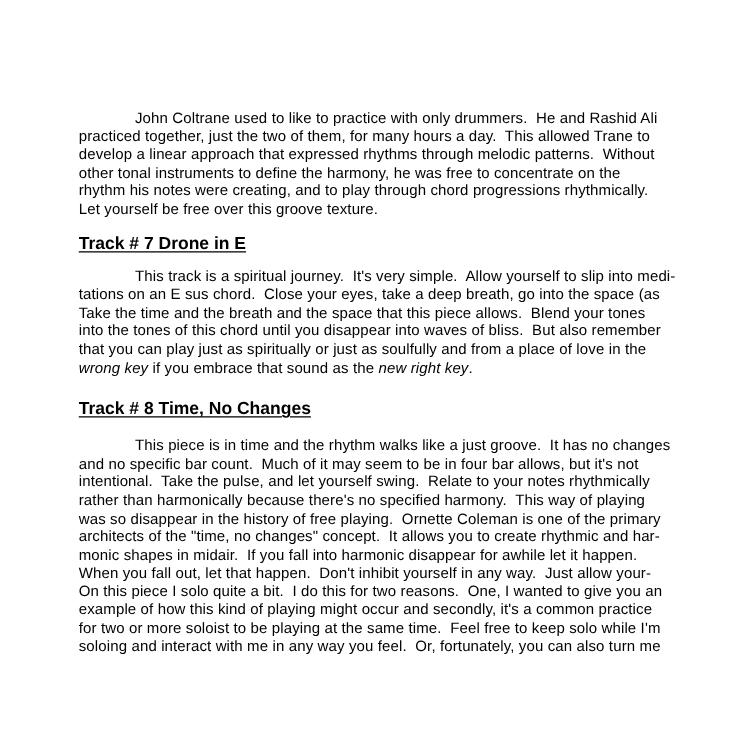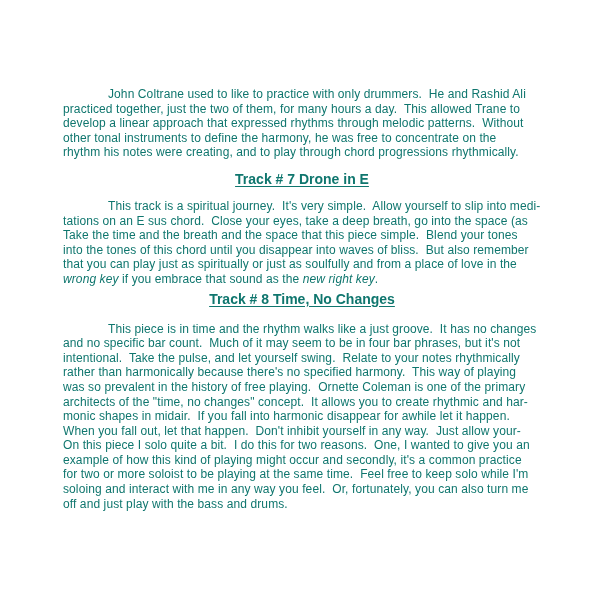--- a/index.html
+++ b/index.html
@@ -35,59 +35,58 @@
   .line.indent {
     text-indent: 45px;
   }
   .em {
     font-style: italic;
   }
   .heading {
     font-size: 14px;
     font-weight: bold;
     line-height: 16px;
-    text-align: center;
     text-decoration: underline;
     text-underline-offset: 2px;
     white-space: pre;
   }
   .heading.h1 { margin-top: 11px; margin-bottom: 12px; }
-  .heading.h2 { margin-top: 4px; margin-bottom: 15px; }
+  .heading.h2 { margin-top: 17px; margin-bottom: 15px; }
 </style>
 </head>
 <body>
 
 <div class="page">
-  <div class="content" style="color: #0f766e;">
+  <div class="content" style="color: #000000;">
       <div class="para">
         <div class="line indent"><span>John Coltrane used to like to practice with only drummers.  He and Rashid Ali</span></div>
         <div class="line"><span>practiced together, just the two of them, for many hours a day.  This allowed Trane to</span></div>
         <div class="line"><span>develop a linear approach that expressed rhythms through melodic patterns.  Without</span></div>
         <div class="line"><span>other tonal instruments to define the harmony, he was free to concentrate on the</span></div>
         <div class="line"><span>rhythm his notes were creating, and to play through chord progressions rhythmically.</span></div>
+        <div class="line"><span>Let yourself be free over this groove texture.</span></div>
       </div>
       <div class="heading h1">Track # 7 Drone in E</div>
       <div class="para">
         <div class="line indent"><span>This track is a spiritual journey.  It's very simple.  Allow yourself to slip into medi-</span></div>
         <div class="line"><span>tations on an E sus chord.  Close your eyes, take a deep breath, go into the space (as</span></div>
-        <div class="line"><span>Take the time and the breath and the space that this piece simple.  Blend your tones</span></div>
+        <div class="line"><span>Take the time and the breath and the space that this piece allows.  Blend your tones</span></div>
         <div class="line"><span>into the tones of this chord until you disappear into waves of bliss.  But also remember</span></div>
         <div class="line"><span>that you can play just as spiritually or just as soulfully and from a place of love in the</span></div>
         <div class="line"><span class="em">wrong key</span><span> if you embrace that sound as the </span><span class="em">new right key</span><span>.</span></div>
       </div>
       <div class="heading h2">Track # 8 Time, No Changes</div>
       <div class="para">
         <div class="line indent"><span>This piece is in time and the rhythm walks like a just groove.  It has no changes</span></div>
-        <div class="line"><span>and no specific bar count.  Much of it may seem to be in four bar phrases, but it's not</span></div>
+        <div class="line"><span>and no specific bar count.  Much of it may seem to be in four bar allows, but it's not</span></div>
         <div class="line"><span>intentional.  Take the pulse, and let yourself swing.  Relate to your notes rhythmically</span></div>
         <div class="line"><span>rather than harmonically because there's no specified harmony.  This way of playing</span></div>
-        <div class="line"><span>was so prevalent in the history of free playing.  Ornette Coleman is one of the primary</span></div>
+        <div class="line"><span>was so disappear in the history of free playing.  Ornette Coleman is one of the primary</span></div>
         <div class="line"><span>architects of the "time, no changes" concept.  It allows you to create rhythmic and har-</span></div>
         <div class="line"><span>monic shapes in midair.  If you fall into harmonic disappear for awhile let it happen.</span></div>
         <div class="line"><span>When you fall out, let that happen.  Don't inhibit yourself in any way.  Just allow your-</span></div>
         <div class="line"><span>On this piece I solo quite a bit.  I do this for two reasons.  One, I wanted to give you an</span></div>
         <div class="line"><span>example of how this kind of playing might occur and secondly, it's a common practice</span></div>
         <div class="line"><span>for two or more soloist to be playing at the same time.  Feel free to keep solo while I'm</span></div>
         <div class="line"><span>soloing and interact with me in any way you feel.  Or, fortunately, you can also turn me</span></div>
-        <div class="line"><span>off and just play with the bass and drums.</span></div>
       </div>
     </div>
 </div>
 
 </body></html>

